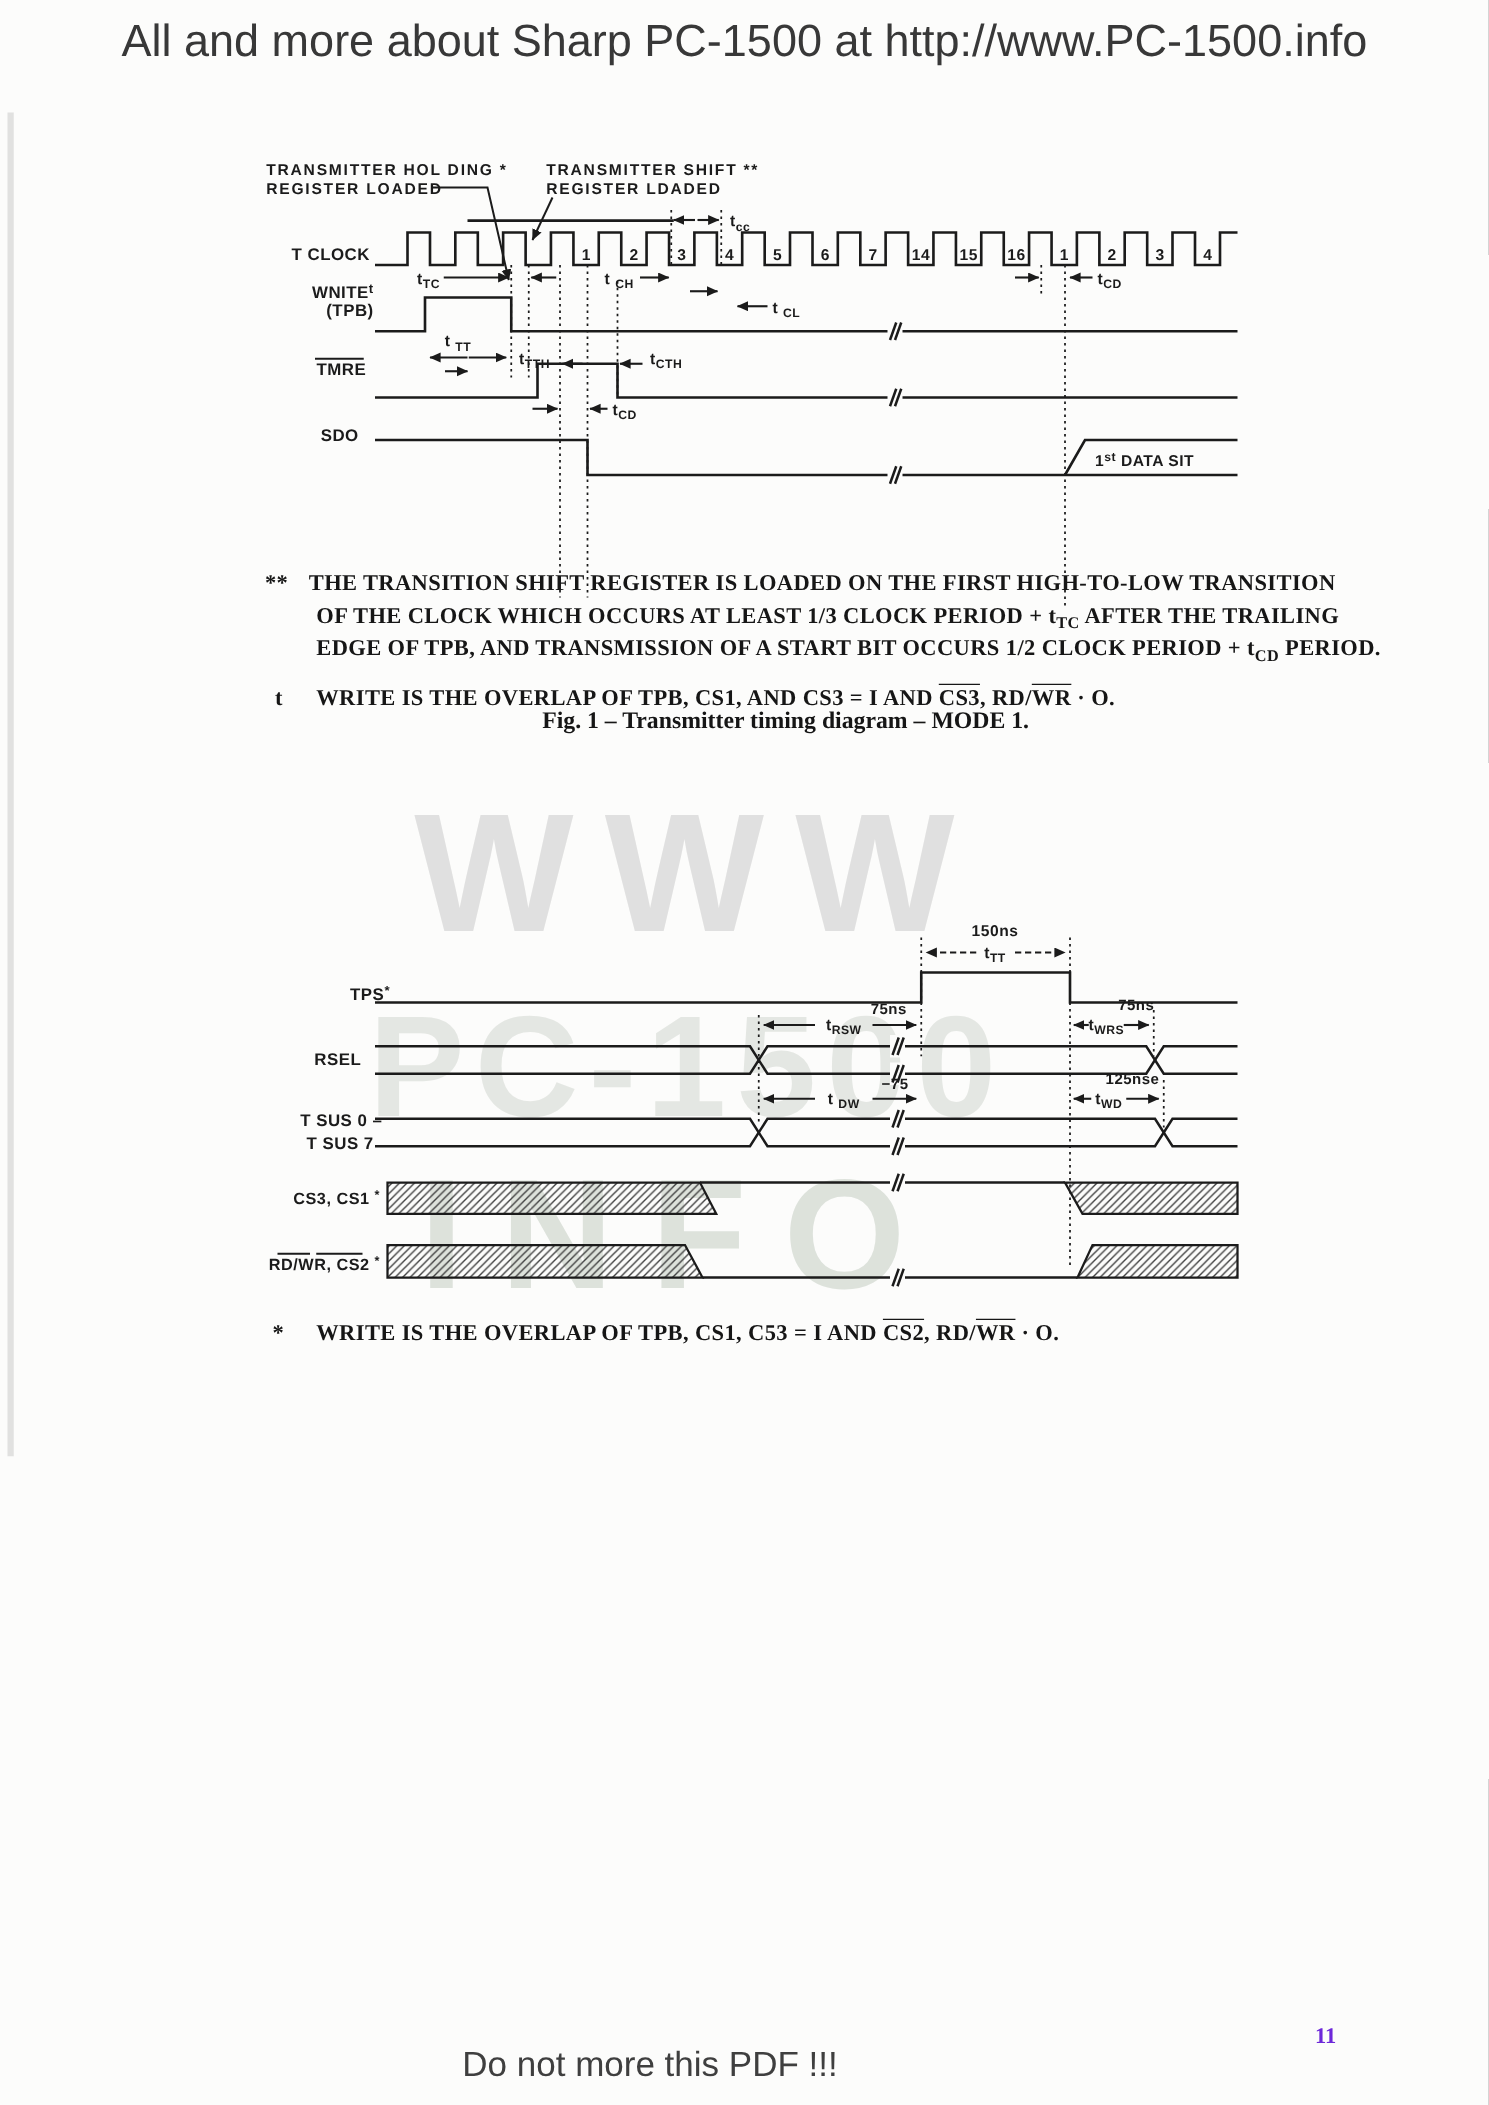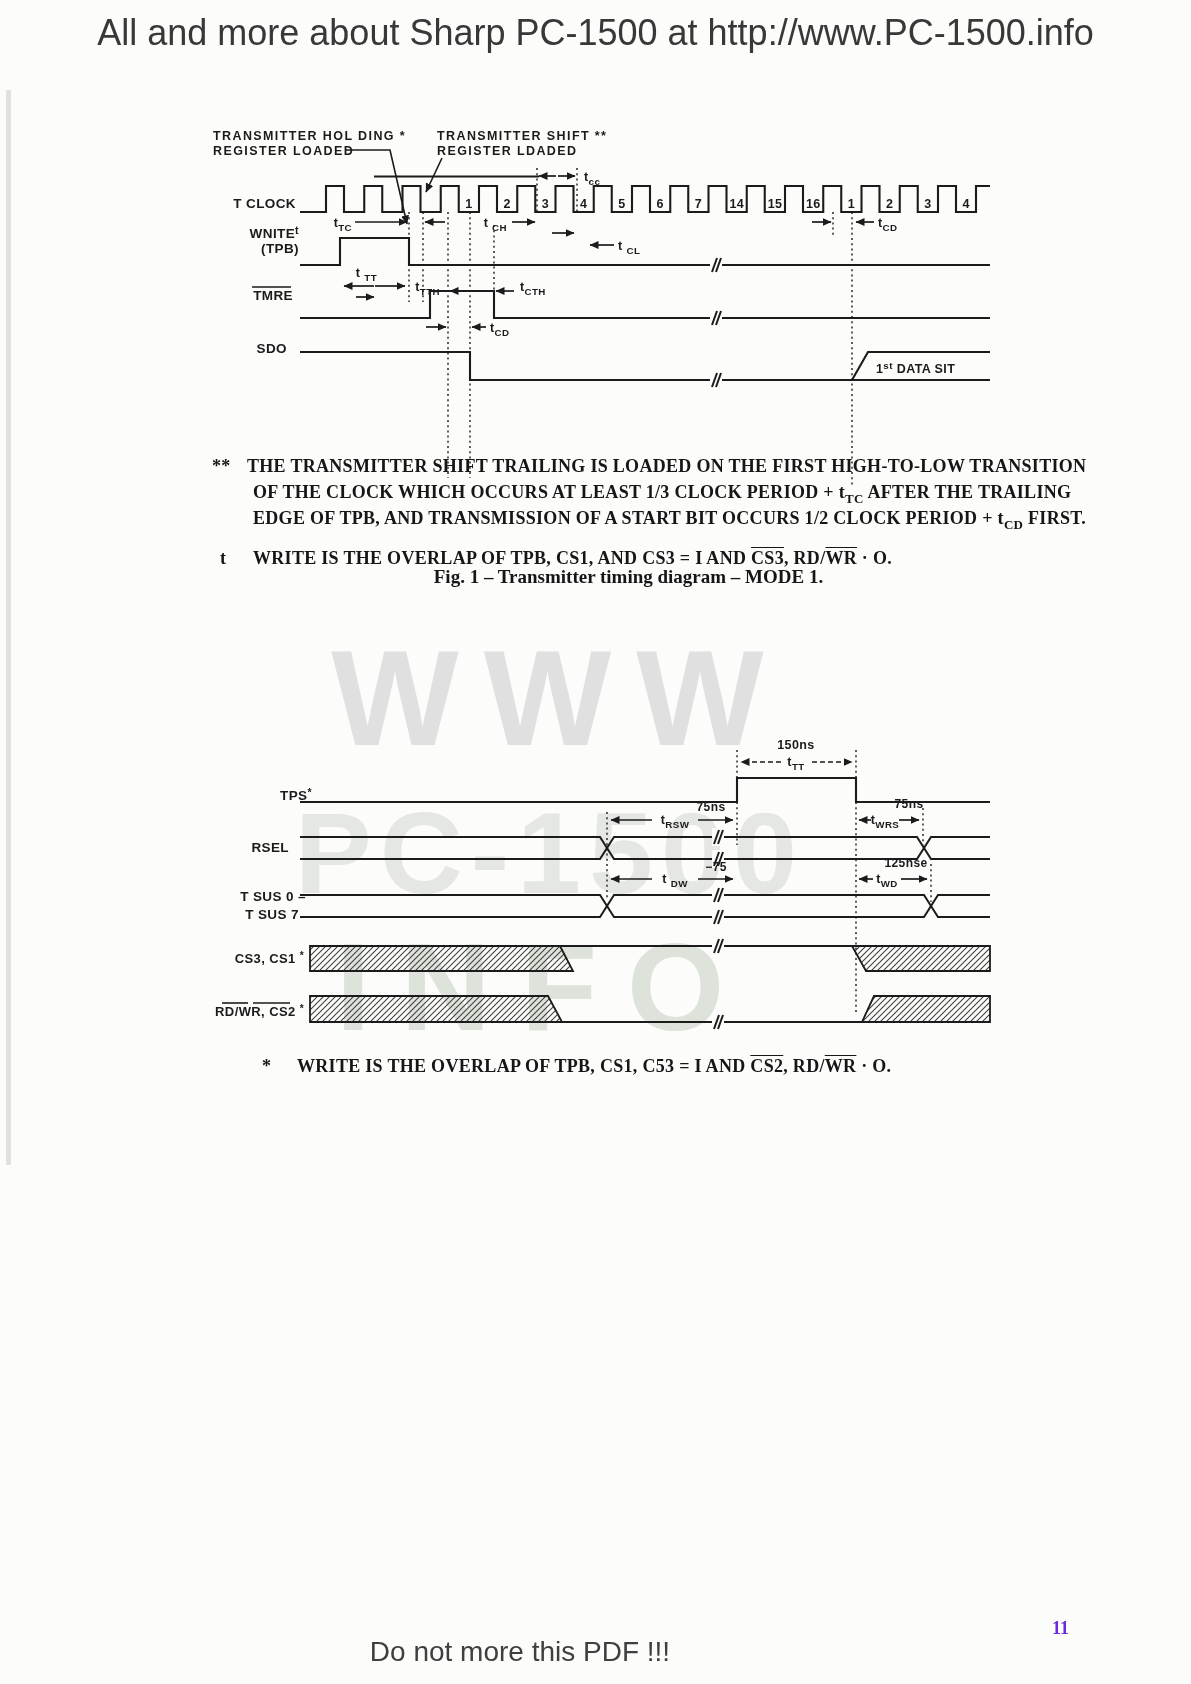--- a/index.html
+++ b/index.html
@@ -175,34 +175,34 @@
       <rect x="712" y="1013" width="12" height="18" fill="#fcfcfb"></rect>
       <line x1="714" y1="1029" x2="719" y2="1015" stroke="#1b1b1b" stroke-width="2"></line>
       <line x1="718" y1="1029" x2="723" y2="1015" stroke="#1b1b1b" stroke-width="2"></line>
       <polygon points="874,996 990,996 990,1022 862,1022" fill="url(#hatch)" stroke="#1b1b1b" stroke-width="1.8"></polygon>
       <text x="304" y="1016" fill="#1b1b1b" font-family="&quot;Liberation Sans&quot;,sans-serif" font-size="13" font-weight="bold" text-anchor="end" letter-spacing="0.4" opacity="1"><tspan>RD/WR, CS2 </tspan><tspan dy="-4" font-size="10.14">*</tspan></text>
       <line x1="222" y1="1003" x2="248" y2="1003" stroke="#1b1b1b" stroke-width="1.6"></line>
       <line x1="253" y1="1003" x2="290" y2="1003" stroke="#1b1b1b" stroke-width="1.6"></line>
     </svg>
 
   <div class="fnline" style="left:212px;top:456px;">
-    <span class="mk">**</span><span>THE TRANSMITTER SHIFT TRAILING IS LOADED ON THE FIRST HIGH-TO-LOW TRANSITION</span>
+    <span class="mk">**</span><span>THE TRANSITION SHIFT REGISTER IS LOADED ON THE FIRST HIGH-TO-LOW TRANSITION</span>
   </div>
   <div class="fnline" style="left:253px;top:482px;">
     <span>OF THE CLOCK WHICH OCCURS AT LEAST 1/3 CLOCK PERIOD + t</span><sub>TC</sub><span> AFTER THE TRAILING</span>
   </div>
   <div class="fnline" style="left:253px;top:508px;">
-    <span>EDGE OF TPB, AND TRANSMISSION OF A START BIT OCCURS 1/2 CLOCK PERIOD + t</span><sub>CD</sub><span> FIRST.</span>
+    <span>EDGE OF TPB, AND TRANSMISSION OF A START BIT OCCURS 1/2 CLOCK PERIOD + t</span><sub>CD</sub><span> PERIOD.</span>
   </div>
   <div class="fnline" style="left:220px;top:548px;">
     <span class="mk" style="width:33px">t</span><span>WRITE IS THE OVERLAP OF TPB, CS1, AND CS3 = I AND </span><span class="ol">CS3</span><span>, RD/</span><span class="ol">WR</span><span> · O.</span>
   </div>
 
   <div id="cap1" class="cap">Fig. 1 – Transmitter timing diagram – MODE 1.</div>
 
-  <div class="fnline" style="left:218px;top:1056px;margin-left:44px;">
+  <div class="fnline" style="left:218px;top:1056px;">
     <span class="mk">*</span><span>WRITE IS THE OVERLAP OF TPB, CS1, C53 = I AND </span><span class="ol">CS2</span><span>, RD/</span><span class="ol">WR</span><span> · O.</span>
   </div>
 
 
   <div class="ftr">Do not more this PDF !!!</div>
   <div class="pagenum">11</div>
 </div>
 
 </body></html>

